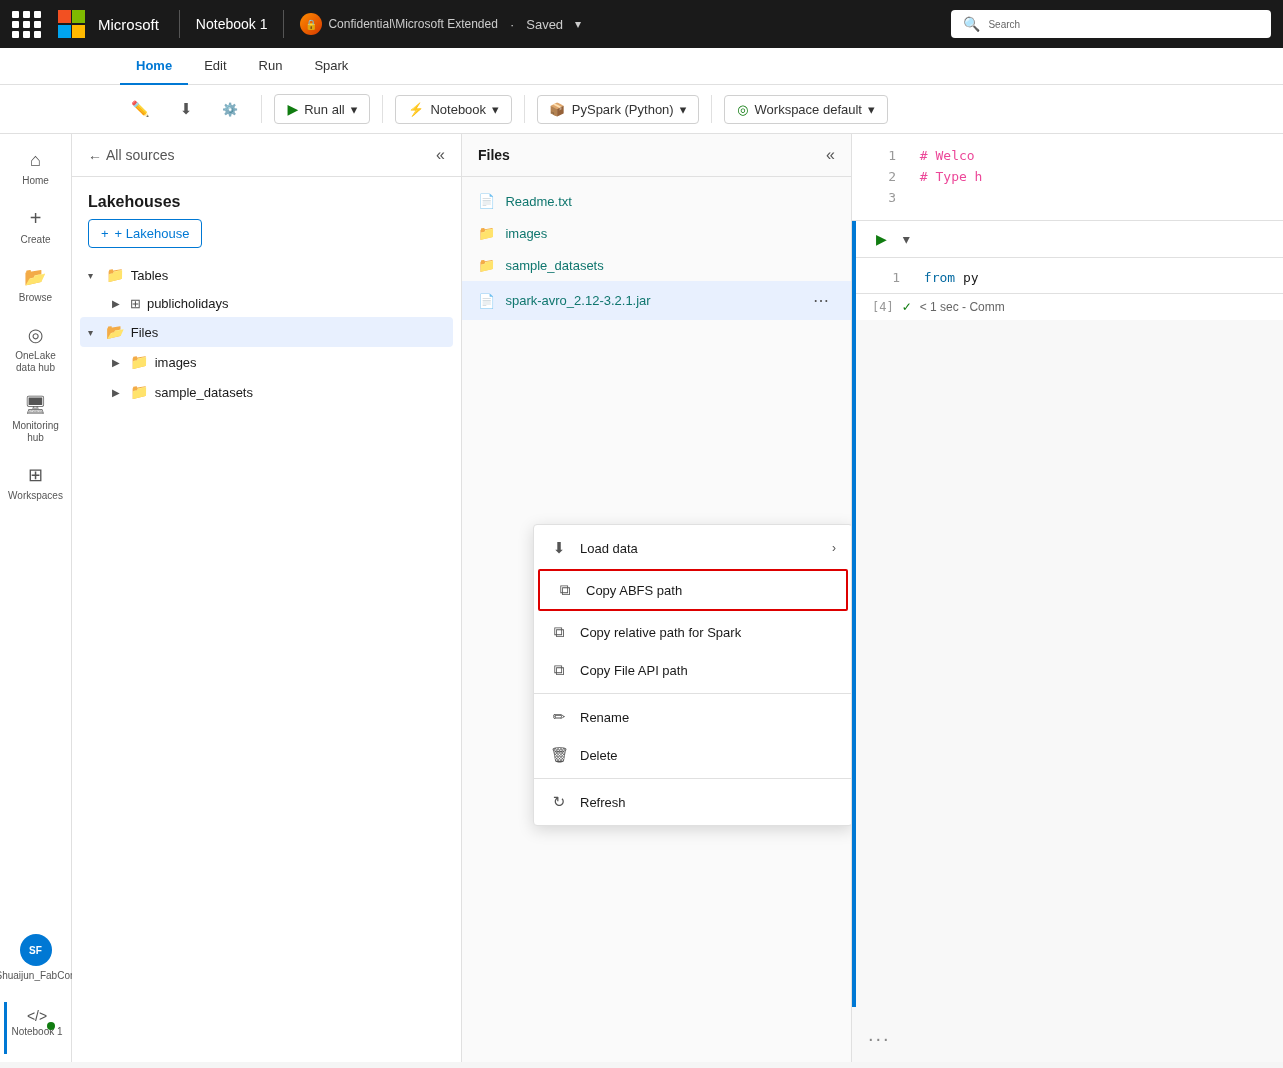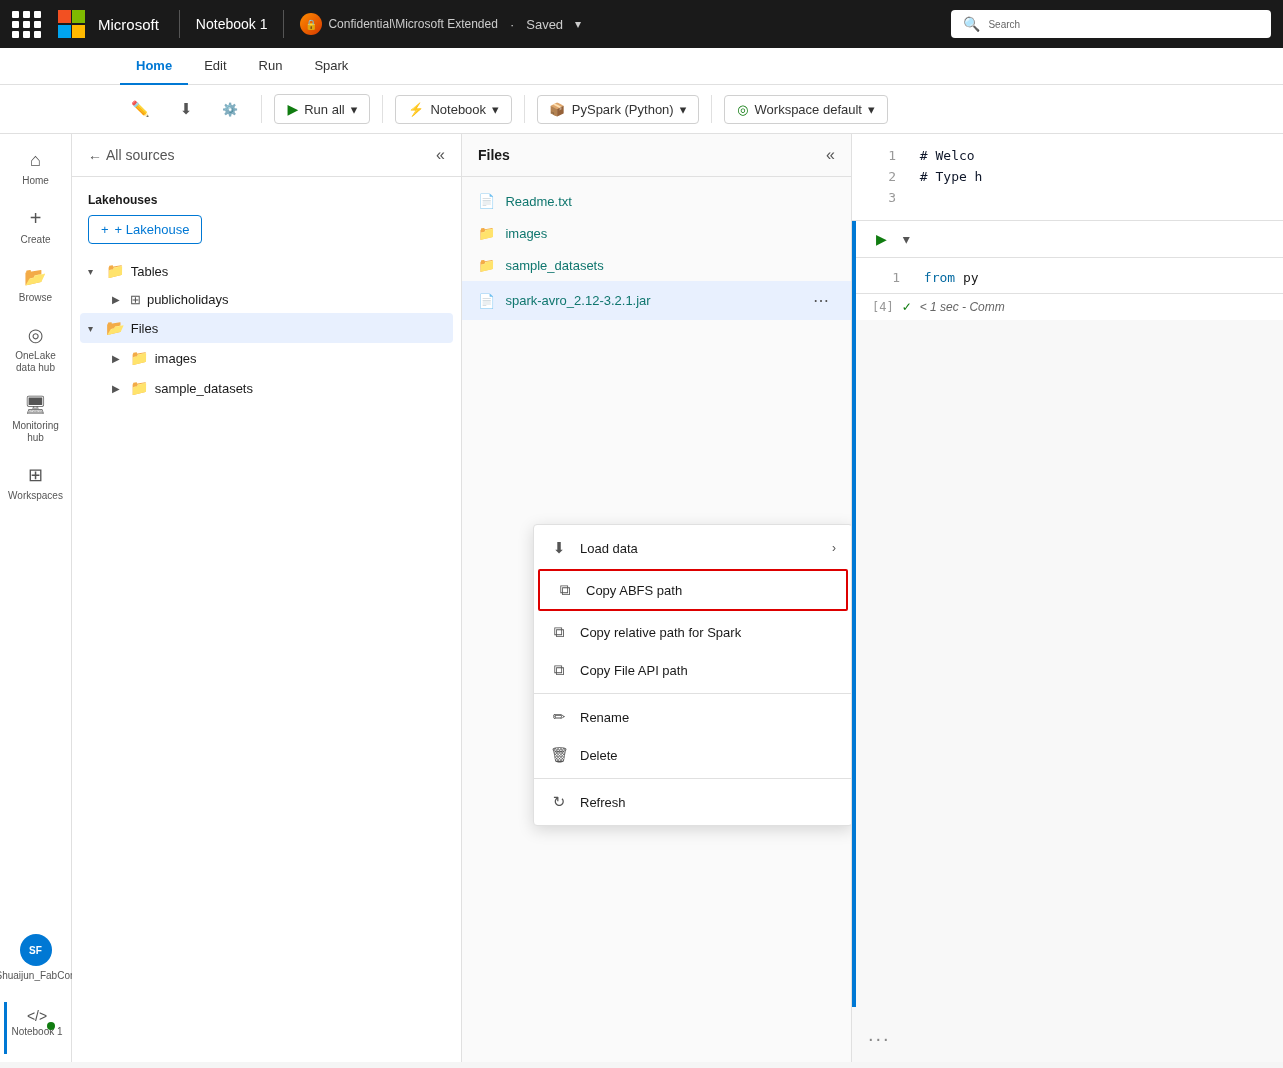--- a/index.html
+++ b/index.html
@@ -104,21 +104,21 @@
     }
     .panel-header {
       display: flex; align-items: center; padding: 12px 16px;
       border-bottom: 1px solid #e0e0e0; gap: 8px;
     }
     .back-btn { cursor: pointer; color: #555; font-size: 14px; display: flex; align-items: center; gap: 4px; }
     .panel-title-row {
       display: flex; align-items: center; justify-content: space-between;
       padding: 16px 16px 8px 16px;
     }
-    .panel-title { font-size: 12px; font-weight: 600; color: #1a1a1a; }
+    .panel-title { font-size: 16px; font-weight: 600; color: #1a1a1a; }
     .collapse-btn { cursor: pointer; color: #555; font-size: 16px; }
     .add-lakehouse-btn {
       display: flex; align-items: center; gap: 6px; padding: 6px 12px;
       border: 1px solid #0078d4; border-radius: 4px; cursor: pointer;
       background: white; color: #0078d4; font-size: 13px; margin: 0 16px 12px 16px;
       width: fit-content;
     }
     .tree-area { flex: 1; overflow-y: auto; padding: 0 8px; }
     .tree-item {
       display: flex; align-items: center; padding: 6px 8px;
@@ -184,26 +184,26 @@
     }
     .code-cell {
       background: white; margin: 0; padding: 0;
       border-bottom: 1px solid #e0e0e0;
     }
     .code-area {
       padding: 12px 16px; font-family: 'Consolas', monospace; font-size: 13px;
       line-height: 1.6; background: white;
     }
     .line-number { color: #999; width: 28px; display: inline-block; text-align: right; margin-right: 16px; user-select: none; }
-    .code-comment { color: #0f172a; }
+    .code-comment { color: #ec4899; }
     .code-plain { color: #1a1a1a; }
     .cell-btn { cursor: pointer; color: #555; font-size: 14px; padding: 2px 4px; }
     .cell-number { color: #999; font-size: 12px; font-family: monospace; }
     .cell-status { color: #107c10; font-size: 12px; }
-    .cell-status-text { color: #666; font-size: 12px; font-style: italic; }
+    .cell-status-text { color: #666; font-size: 12px; }
     .blue-bar { width: 4px; background: #0078d4; position: absolute; left: 0; top: 0; bottom: 0; }
     .code-from { color: #c084fc; }
     .dots-more { color: #888; font-size: 20px; letter-spacing: 2px; }
   </style>
 </head>
 <body>
 
 <div class="top-bar">
   <div class="top-bar-dots">
     <span></span>

